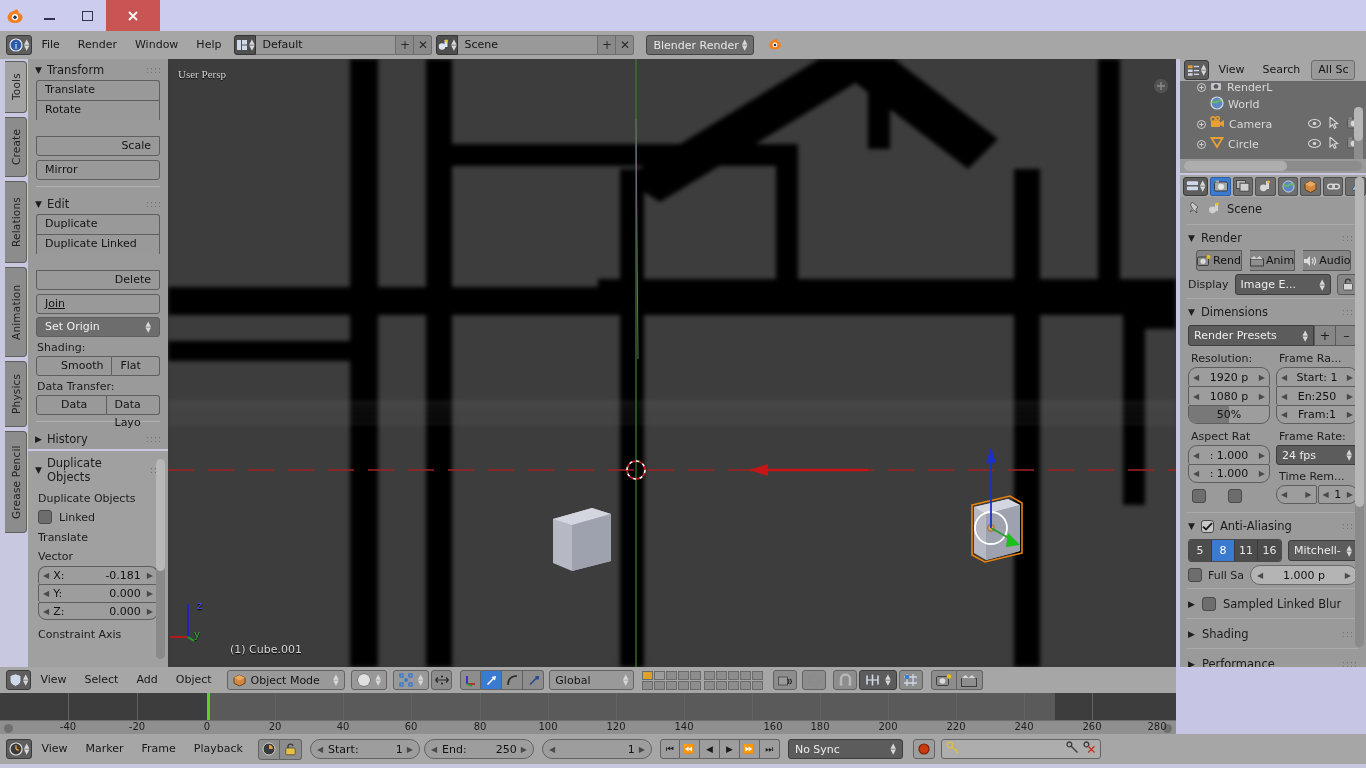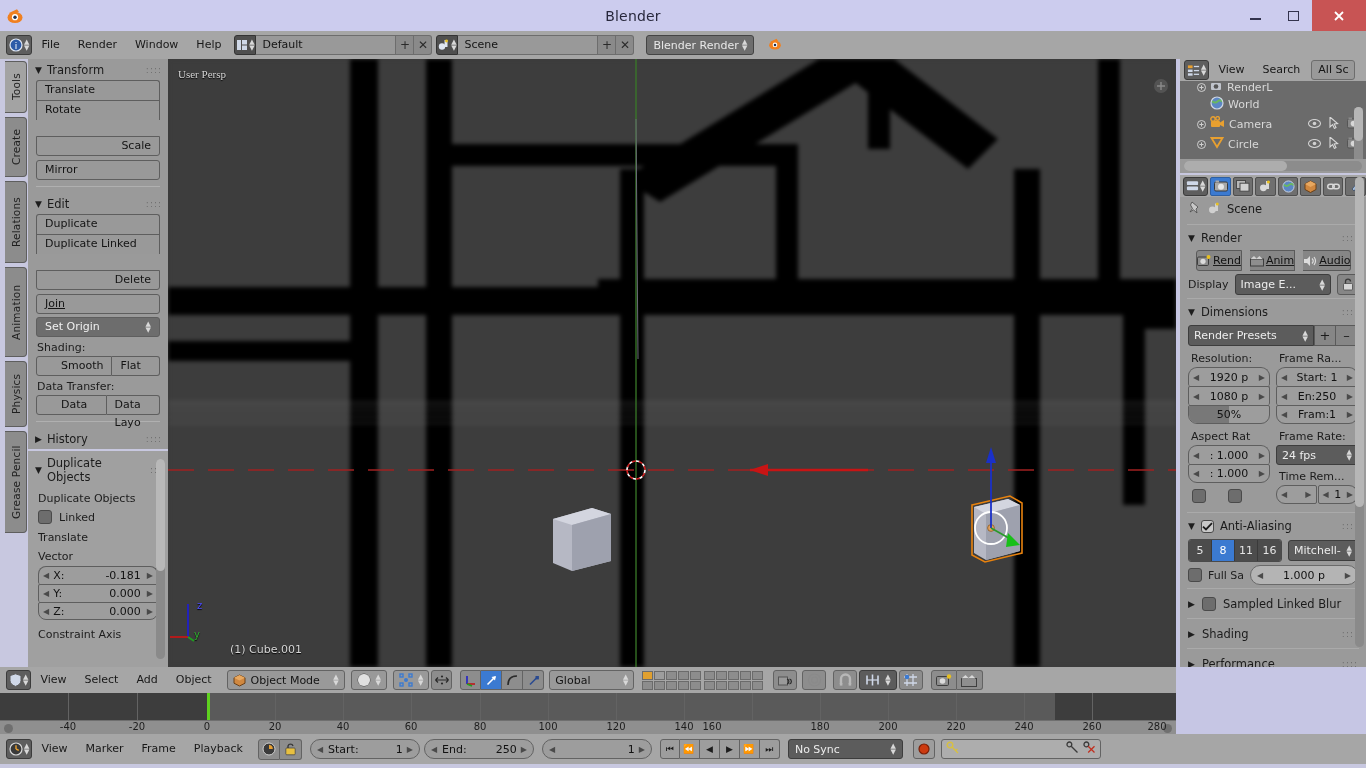--- a/index.html
+++ b/index.html
@@ -158,21 +158,21 @@
     width:21px; height:19px; background:#6f6f6f; border:1px solid #4f4f4f; border-radius:2px;
     display:flex; align-items:center; justify-content:center;
   }
   .ptab.active { background:#3b7ad1; border-color:#2e5fa3; }
   .breadcrumb { display:flex; align-items:center; gap:6px; height:24px; padding:0 8px; font-size:11.5px; color:#1b1b1b; }
   .psec-head {
     display:flex; align-items:center; gap:6px; height:20px; padding:0 8px;
     font-size:11.5px; color:#1b1b1b;
   }
   .psec-div { height:1px; background:#8b8b8b; margin:3px 7px 3px 7px; border-bottom:1px solid #aaa; }
-  .row3 { display:flex; margin:2px 16px; gap:8px;text-decoration:underline; }
+  .row3 { display:flex; margin:2px 16px; gap:8px; }
   .bigbtn {
     flex:1; height:21px; background:#868686; border:1px solid #5a5a5a;
     display:flex; align-items:center; justify-content:center; gap:2px;
     font-size:11px; color:#121212;
   }
   .bigbtn:first-child { border-radius:3px 0 0 3px; }
   .bigbtn:last-child { border-radius:0 3px 3px 0; border-left:none; }
   .bigbtn:not(:first-child):not(:last-child) { border-left:none; }
   .displayrow { display:flex; align-items:center; gap:6px; margin:3px 8px; }
   .displayrow > .lbl2 { font-size:11px; color:#1c1c1c; }
@@ -293,21 +293,20 @@
 
   <div class="titlebar">
     <div class="tb-logo">
       <svg width="18" height="18" viewBox="0 0 18 18">
         <ellipse cx="9" cy="10.5" rx="7.5" ry="5.6" fill="#f08020"></ellipse>
         <path d="M3 6 L11 2.2 L13 5 L5.5 8.5 Z" fill="#f08020"></path>
         <circle cx="9" cy="10.2" r="3.1" fill="#ffffff"></circle>
         <circle cx="9" cy="10.2" r="1.7" fill="#203050"></circle>
       </svg>
     </div>
-    <div class="tb-title">Blender</div>
     <div class="tb-btns">
       <div class="tb-btn">
           <div class="tb-min-glyph"></div>
         </div>
       <div class="tb-btn">
           <div class="tb-max-glyph"></div>
         </div>
       <div class="tb-btn close">
         <svg width="12" height="12" viewBox="0 0 12 12">
             <path d="M2 2 L10 10 M10 2 L2 10" stroke="#fff" stroke-width="1.8"></path>
@@ -1180,21 +1179,21 @@
       <div class="tl-tick" style="left:68px;">-40</div>
       <div class="tl-tick" style="left:137px;">-20</div>
       <div class="tl-tick" style="left:207px;">0</div>
       <div class="tl-tick" style="left:275px;">20</div>
       <div class="tl-tick" style="left:343px;">40</div>
       <div class="tl-tick" style="left:411px;">60</div>
       <div class="tl-tick" style="left:480px;">80</div>
       <div class="tl-tick" style="left:548px;">100</div>
       <div class="tl-tick" style="left:616px;">120</div>
       <div class="tl-tick" style="left:684px;">140</div>
-      <div class="tl-tick" style="left:712px;">160</div>
+      <div class="tl-tick" style="left:773px;">160</div>
       <div class="tl-tick" style="left:820px;">180</div>
       <div class="tl-tick" style="left:888px;">200</div>
       <div class="tl-tick" style="left:956px;">220</div>
       <div class="tl-tick" style="left:1024px;">240</div>
       <div class="tl-tick" style="left:1092px;">260</div>
       <div class="tl-tick" style="left:1157px;">280</div>
     </div>
   </div>
 
   <div class="tlfooter">

